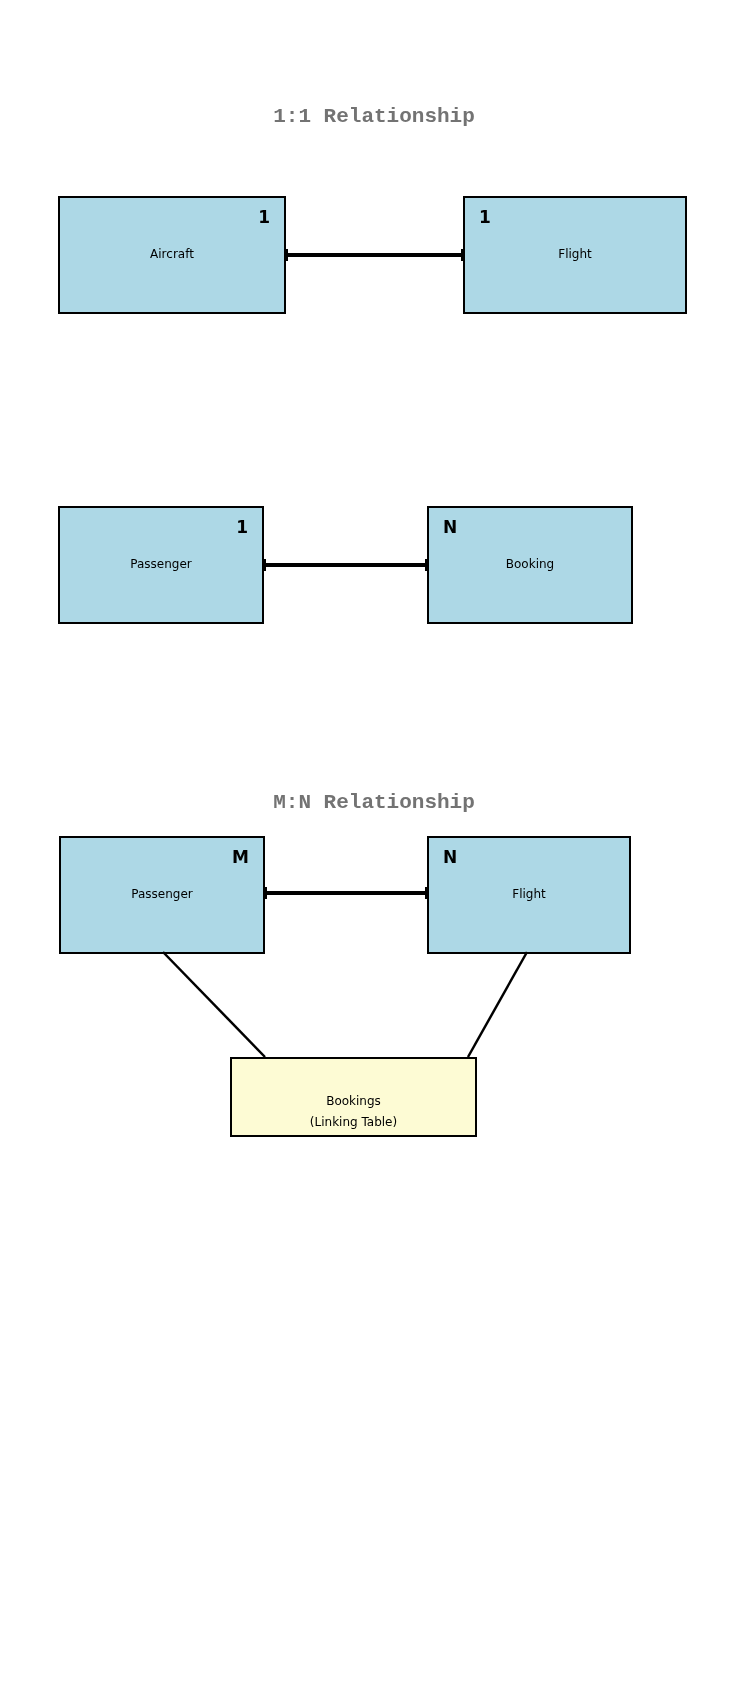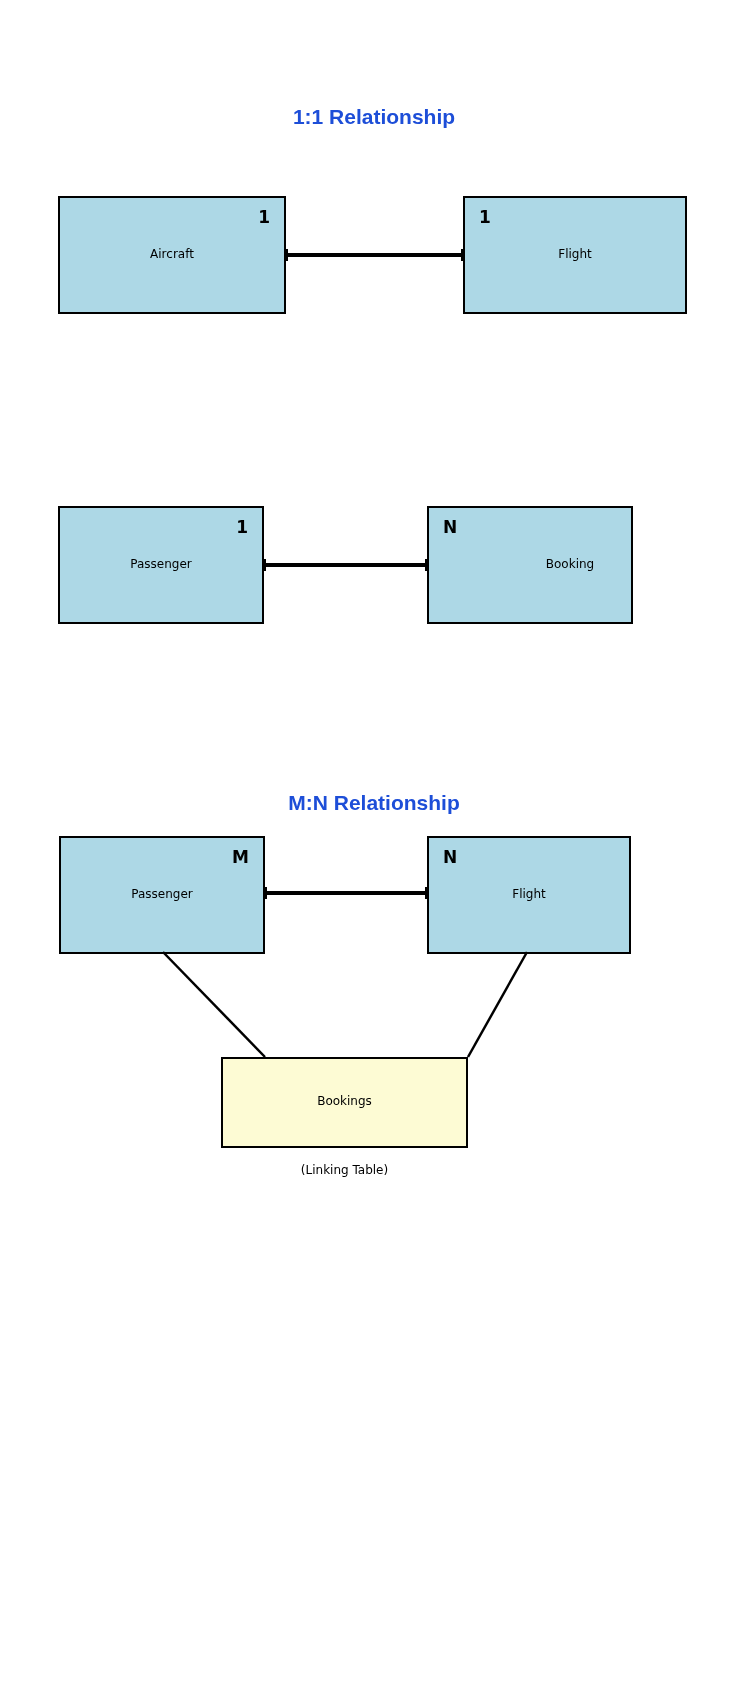--- a/index.html
+++ b/index.html
@@ -17,24 +17,24 @@
   .canvas {
     position: absolute;
     left: 0; top: 0;
     width: 748px;
     height: 1708px;
   }
   .section-title {
     position: absolute;
     width: 100%;
     text-align: center;
-    font-family: Liberation Sans, sans-serif;
+    font-family: Liberation Mono, monospace;
     font-weight: bold;
     font-size: 21px;
-    color: #1d4ed8;
+    color: #737373;
     letter-spacing: 0px;
   }
   .entity-box {
     position: absolute;
     box-sizing: border-box;
     border: 2.5px solid #000000;
     background: #ADD8E6;
   }
   .entity-box.linking {
     background: #FDFBD4;
@@ -101,21 +101,21 @@
     <span class="card-label" style="right:14px; top:10px;">1</span>
     <span class="entity-label" style="top:46px;">Passenger</span>
   </div>
 
   <div class="tick" style="left:262px; top:559px;"></div>
   <div class="connector" style="left:264px; top:563px; width:164px;"></div>
   <div class="tick" style="left:425px; top:559px;"></div>
 
   <div class="entity-box" style="left:427px; top:506px; width:206px; height:118px;">
     <span class="card-label" style="left:14px; top:10px;">N</span>
-    <span class="entity-label" style="top:46px;padding-left:40px;">Booking</span>
+    <span class="entity-label" style="top:46px;">Booking</span>
   </div>
 
   <div class="section-title" style="top:791px;">M:N Relationship</div>
 
   <div class="entity-box" style="left:59px; top:836px; width:206px; height:118px;">
     <span class="card-label" style="right:14px; top:10px;">M</span>
     <span class="entity-label" style="top:46px;">Passenger</span>
   </div>
 
   <div class="tick" style="left:263px; top:887px;"></div>
@@ -125,18 +125,18 @@
   <div class="entity-box" style="left:427px; top:836px; width:204px; height:118px;">
     <span class="card-label" style="left:14px; top:10px;">N</span>
     <span class="entity-label" style="top:46px;">Flight</span>
   </div>
 
   <svg class="diagonals" viewBox="0 0 748 1708">
     <line x1="163" y1="952" x2="265" y2="1057" stroke="#000000" stroke-width="2.5"></line>
     <line x1="527" y1="952" x2="468" y2="1057" stroke="#000000" stroke-width="2.5"></line>
   </svg>
 
-  <div class="entity-box linking" style="left:221px; top:1057px; width:247px; height:91px;padding-left:36px;">
+  <div class="entity-box linking" style="left:230px; top:1057px; width:247px; height:80px;padding-left:36px;">
     <span class="entity-label" style="top:32px;">Bookings</span>
-    <span class="entity-label" style="top:53px;margin-top:48px;">(Linking Table)</span>
+    <span class="entity-label" style="top:53px;">(Linking Table)</span>
   </div>
 
 </div>
 
 </body></html>

